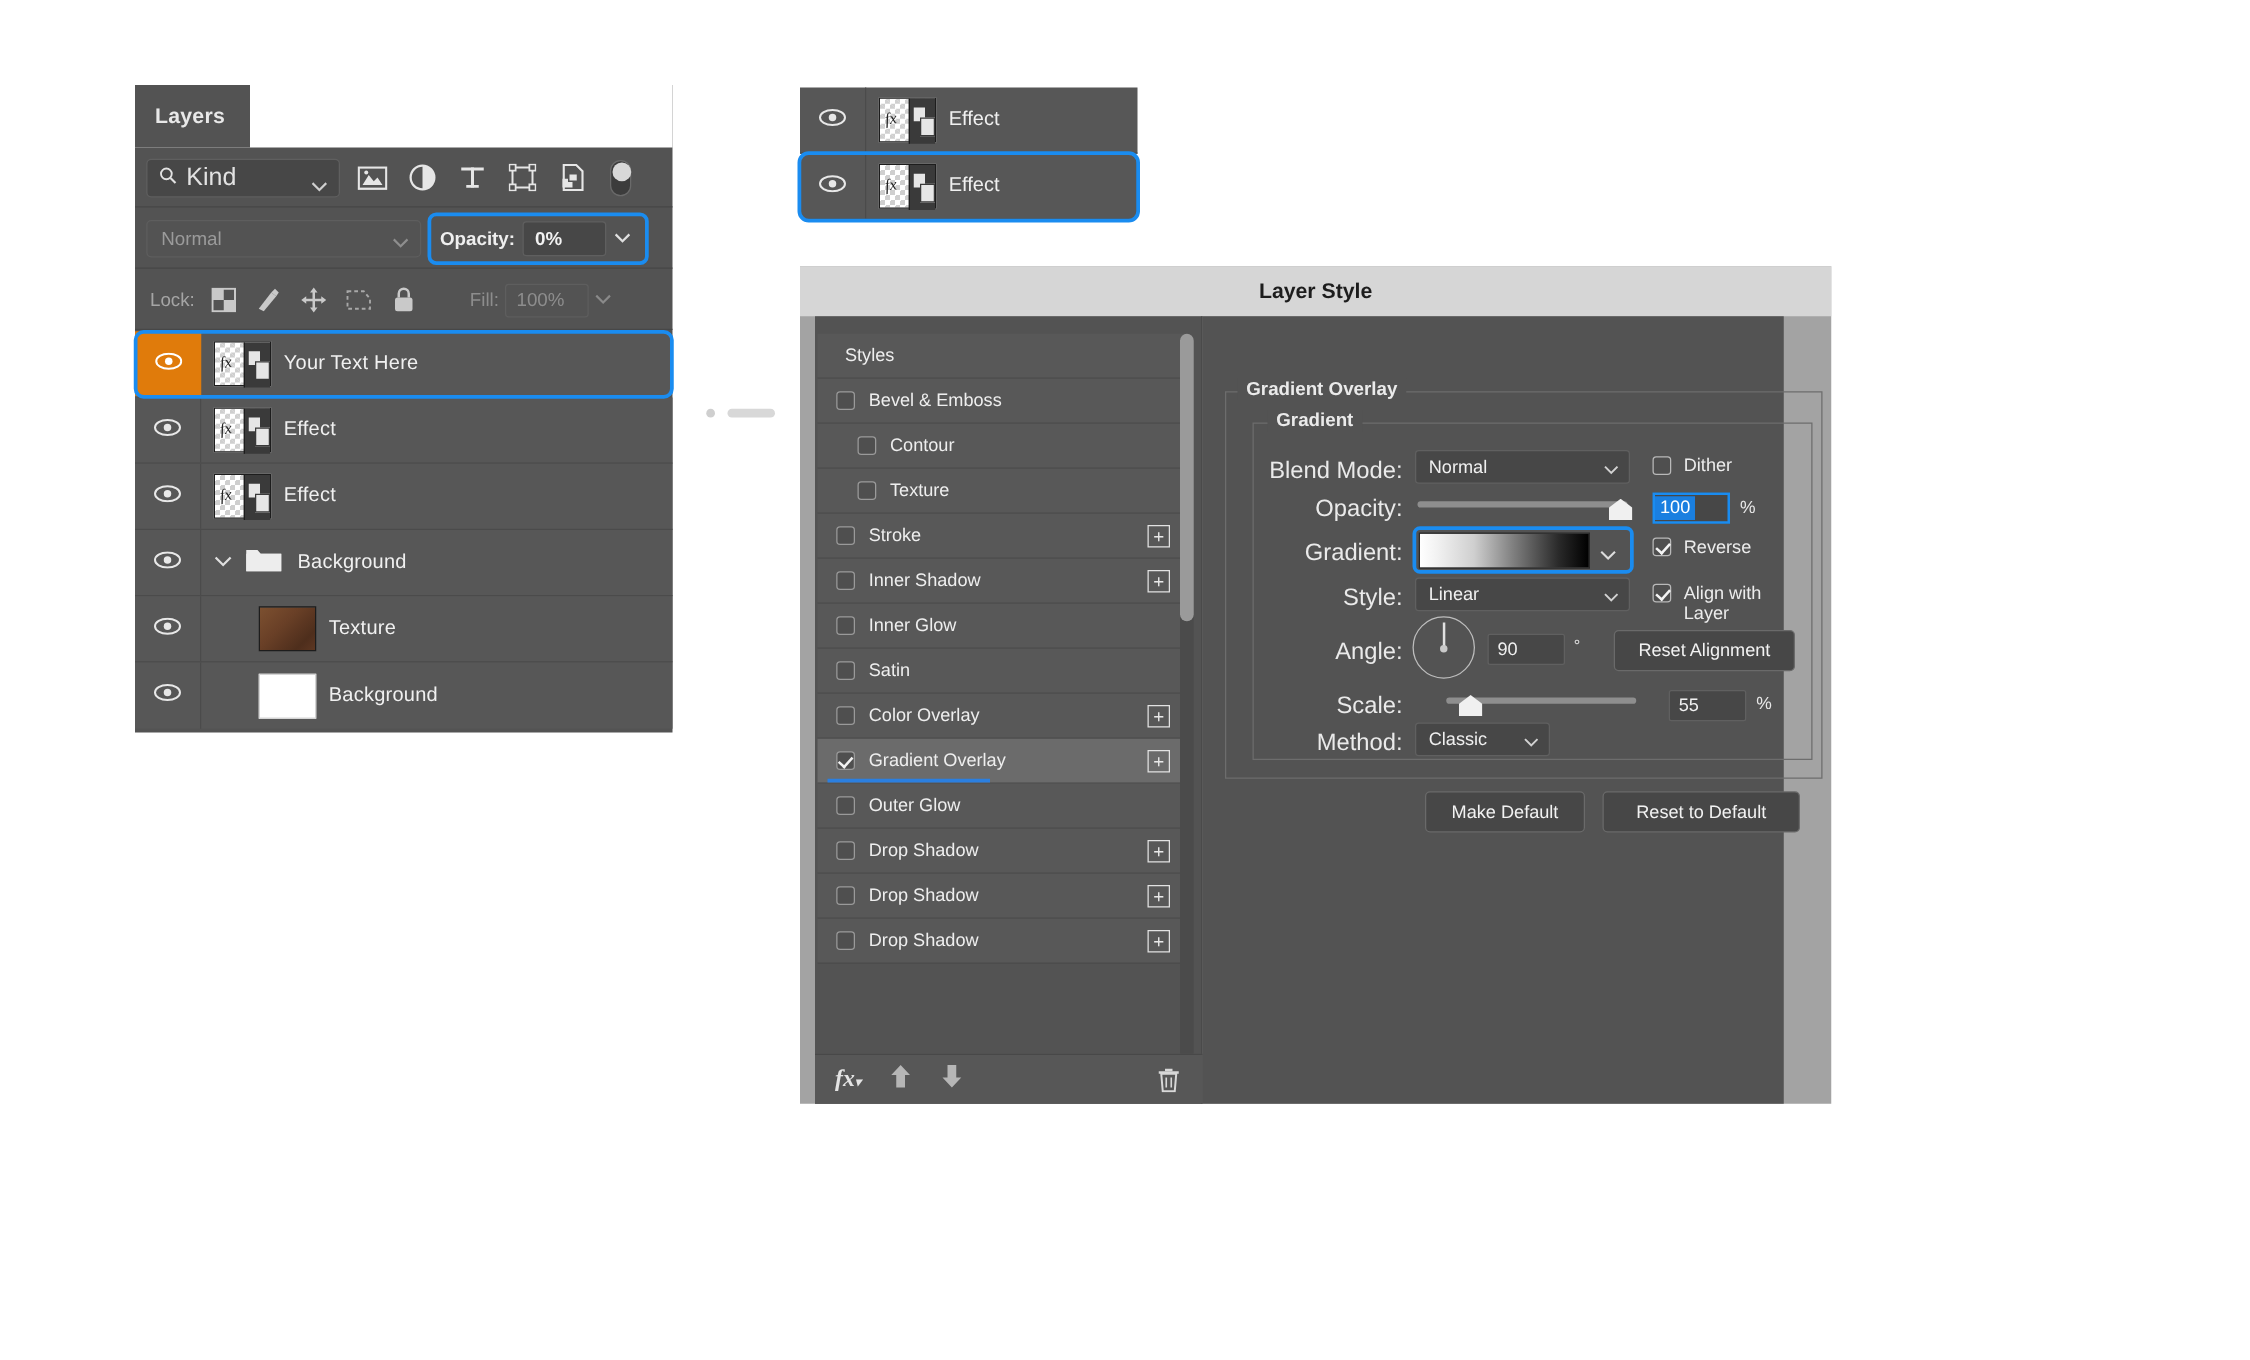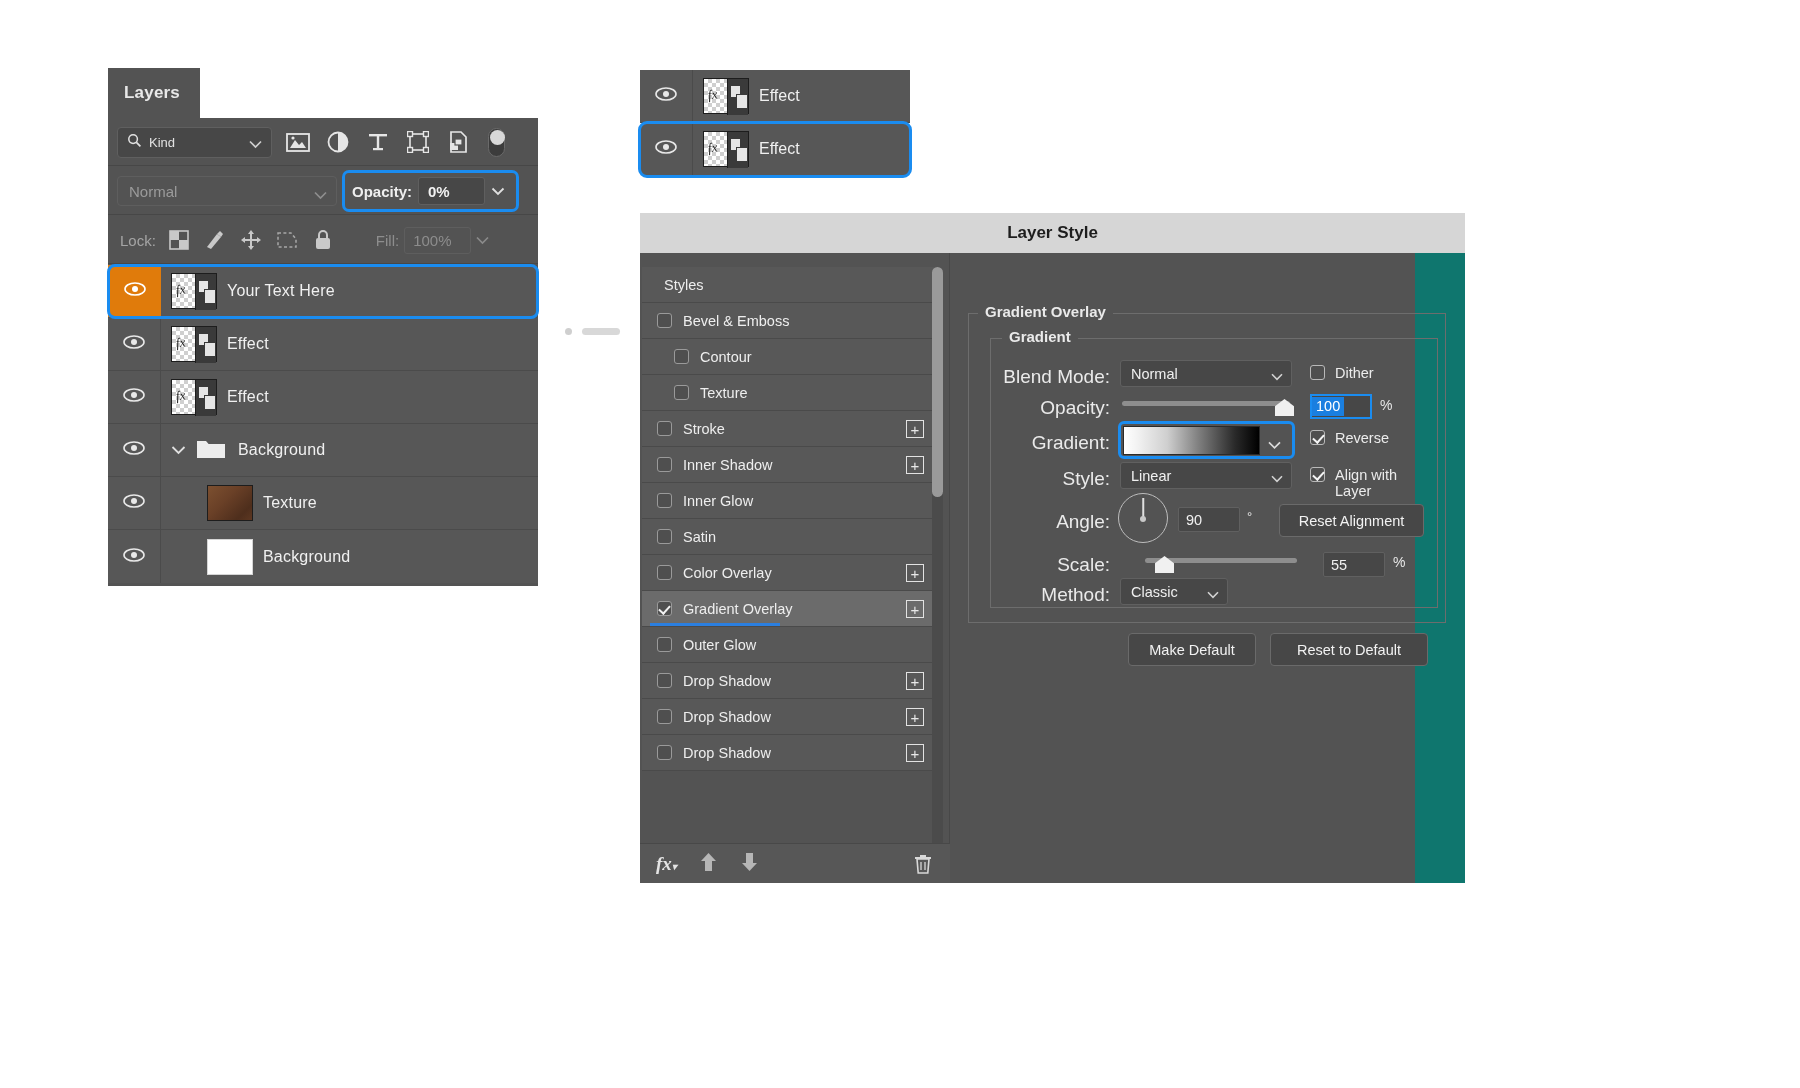--- a/index.html
+++ b/index.html
@@ -35,21 +35,21 @@
     position:absolute; left:0; top:50px; width:430px; height:48px;
     display:flex; align-items:center;
   }
   #kind-select {
     margin-left:9px;
     width:155px; height:31px;
     background:#474747;
     border:1px solid #5f5f5f;
     border-radius:4px;
     display:flex; align-items:center;
-    color:#e2e2e2; font-size:13px;
+    color:#e2e2e2; font-size:20px;
     position:relative;
   }
   #kind-select .mag { margin-left:9px; margin-right:7px; }
   #kind-select .chev { position:absolute; right:9px; top:9px; }
   .filter-icon { width:28px; height:28px; margin-left:12px;
                  display:flex; align-items:center; justify-content:center; }
   #pixel-toggle {
     margin-left:16px;
     width:17px; height:29px; border-radius:9px;
     background:#3c3c3c; border:1px solid #6a6a6a;
@@ -180,28 +180,28 @@
   .effect-row .thumb-wrap { width:66px; display:flex; align-items:center; justify-content:center; }
   .effect-row .lname { color:#f0f0f0; font-size:16px; }
   .effect-row.highlighted {
     outline:3px solid #1a8cf0; outline-offset:-1px; border-radius:7px; z-index:5;
   }
 
   
   #layer-style {
     position:absolute; left:640px; top:213px;
     width:825px; height:670px;
-    background:#0f766e;
+    background:#a3a3a3;
   }
   #ls-titlebar {
     height:40px; width:825px; background:#d6d6d6;
     display:flex; align-items:center; justify-content:center;
     color:#1d1d1d; font-size:17px; font-weight:bold;
   }
-  #ls-body { position:absolute; top:40px; left:0; width:775px; height:630px; display:flex;justify-content:flex-end; }
+  #ls-body { position:absolute; top:40px; left:12px; width:775px; height:630px; display:flex;justify-content:flex-end; }
 
   
   #styles-col {
     width:310px; background:#535353; position:relative;
     border-right:1px solid #484848;
   }
   #styles-list { position:absolute; top:14px; left:0; width:310px; }
   .style-row {
     height:36px; width:296px; margin-left:2px;
     background:#585858;

